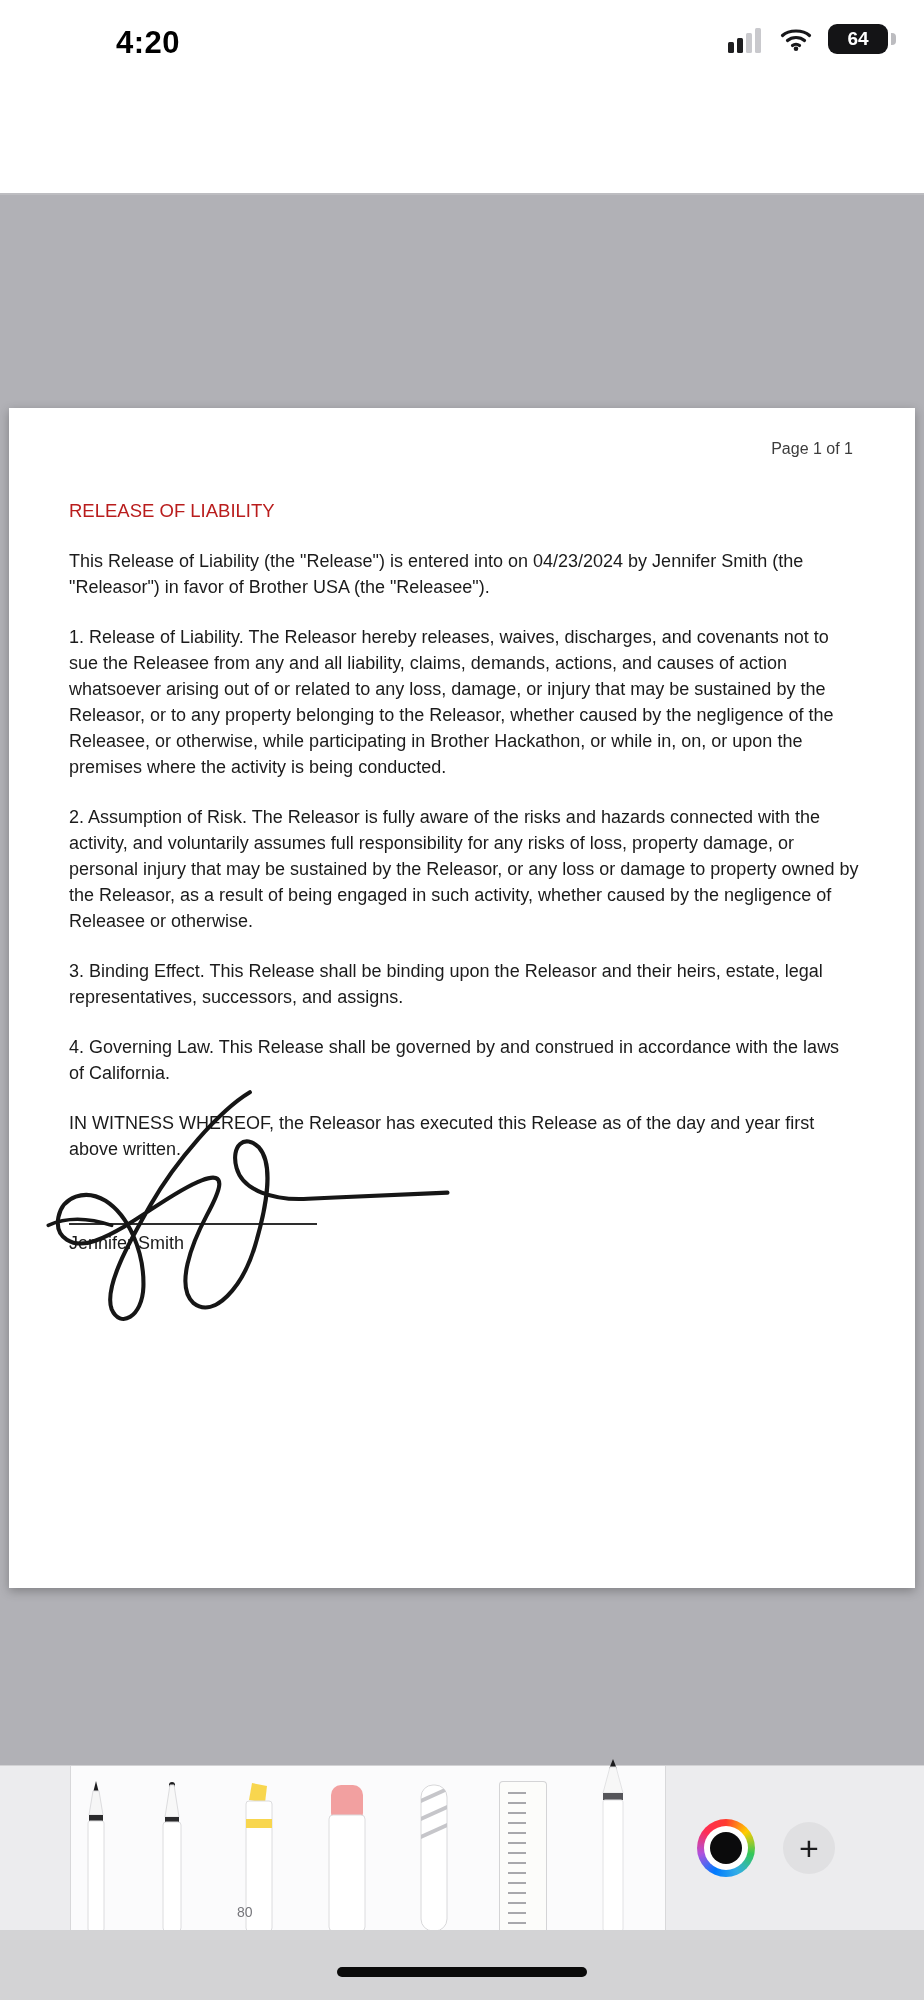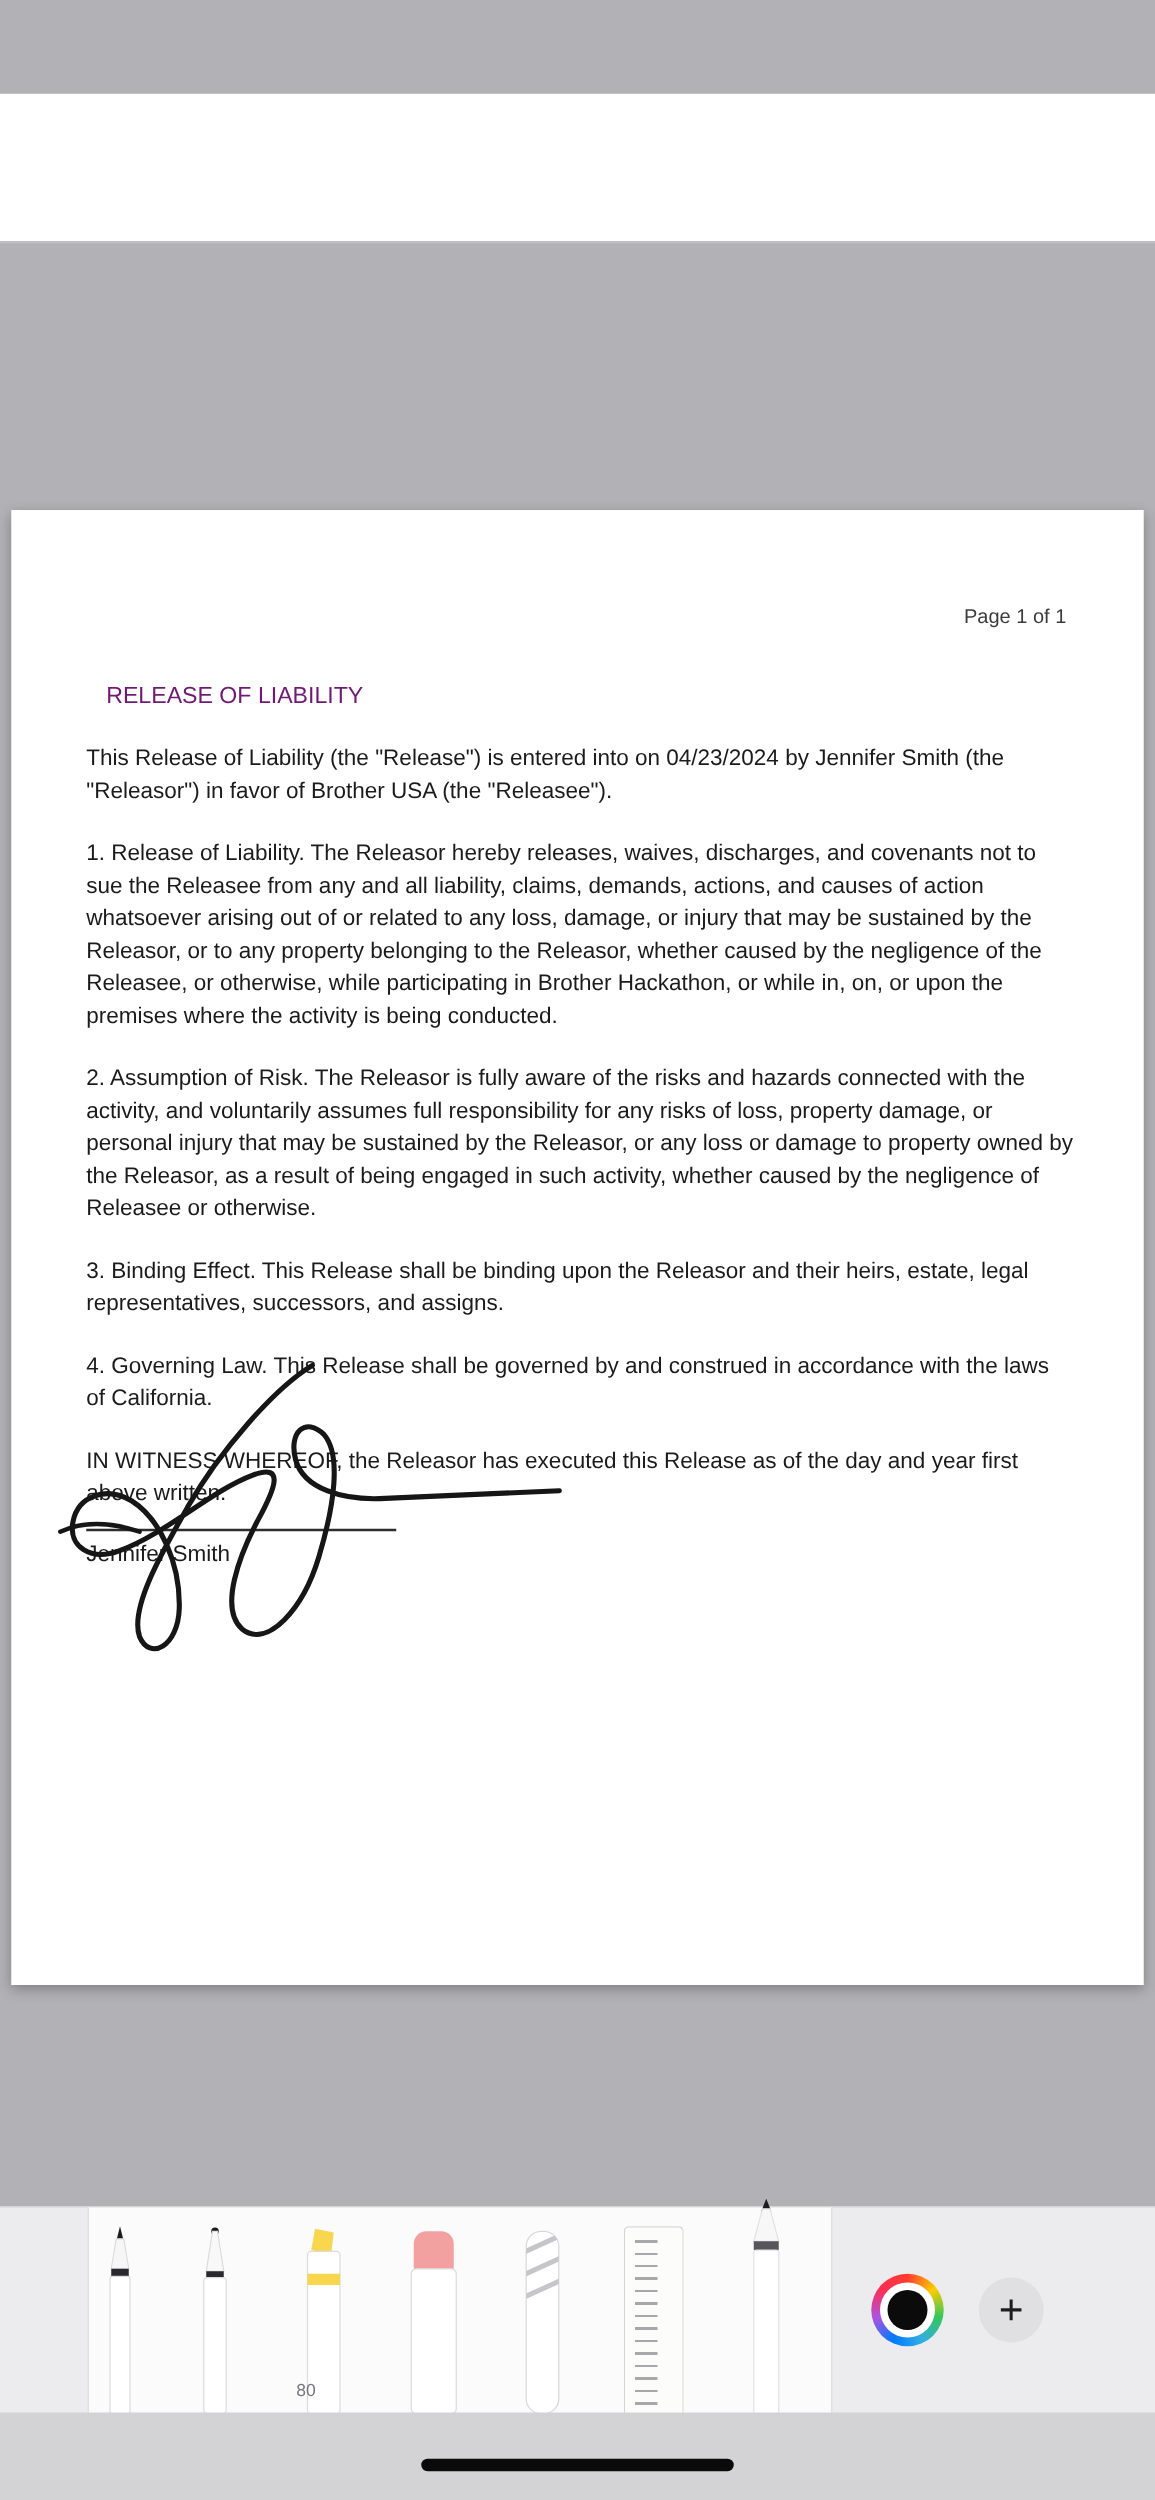--- a/index.html
+++ b/index.html
@@ -23,23 +23,23 @@
   .undo-btn{left:293px;top:123px;width:50px;height:50px;}
   .redo-btn{left:413px;top:123px;width:50px;height:50px;}
   .marker-btn{left:534px;top:123px;width:66px;height:50px;}
   .pencircle-btn{left:676px;top:122px;width:52px;height:52px;}
   .done-btn{position:absolute;left:770px;top:128px;font-size:35px;font-weight:700;color:#0a7aff;background:none;border:none;padding:0;cursor:pointer;}
 
   
   .canvas{position:absolute;top:195px;left:0;width:924px;height:1570px;background:#b1b1b6;}
   .page{position:absolute;left:9px;top:213px;width:906px;height:1180px;background:#ffffff;
         box-shadow:0 3px 10px rgba(0,0,0,.28);}
-  .page-inner{padding:77px 56px 0 60px;color:#1b1b1b;}
+  .page-inner{padding:32px 56px 0 60px;color:#1b1b1b;}
   .page-indicator{text-align:right;font-size:16px;color:#3c3c3c;margin:0 6px 42px 0;}
-  .doc-heading{font-size:18.5px;font-weight:400;color:#701a75;margin:0 0 26px 16px;}
+  .doc-heading{font-size:18.5px;font-weight:400;color:#b91c1c;margin:0 0 26px 0;}
   .page-inner p{font-size:18px;line-height:26px;margin:0 0 24px 0;}
 
   .sig-line{position:absolute;left:60px;top:815px;width:248px;height:2px;background:#2e2e2e;}
   .sig-name{position:absolute;left:60px;top:825px;font-size:18px;color:#1b1b1b;}
   .signature-svg{position:absolute;left:31px;top:674px;width:430px;height:256px;pointer-events:none;}
 
   
   .tray{position:absolute;top:1765px;left:0;width:924px;height:165px;background:#ececee;border-top:1px solid #d2d2d4;}
   .tray-panel{position:absolute;left:70px;top:0;width:594px;height:165px;background:#fbfbfc;
               border-left:1px solid #d8d8da;border-right:1px solid #d8d8da;}
@@ -64,20 +64,41 @@
 
   
   .bottom-strip{position:absolute;top:1930px;left:0;width:924px;height:70px;background:#d3d3d5;}
   .home-indicator{position:absolute;left:337px;top:37px;width:250px;height:10px;border-radius:5px;background:#0a0a0a;}
 </style>
 </head>
 <body>
 
 <div id="screen">
 
+  <div class="statusbar">
+    <span class="time">4:20</span>
+    <div class="status-icons">
+      <svg width="36" height="27" viewBox="0 0 36 27">
+        <rect x="0" y="16" width="6" height="11" rx="1.5" fill="#1e1e20"></rect>
+        <rect x="9" y="12" width="6" height="15" rx="1.5" fill="#1e1e20"></rect>
+        <rect x="18" y="7" width="6" height="20" rx="1.5" fill="#c9c9cd"></rect>
+        <rect x="27" y="2" width="6" height="25" rx="1.5" fill="#c9c9cd"></rect>
+      </svg>
+      <svg width="32" height="25" viewBox="0 0 32 25">
+        <path d="M2.5 8.5 C9 2.5, 23 2.5, 29.5 8.5" fill="none" stroke="#17171a" stroke-width="3.2" stroke-linecap="round"></path>
+        <path d="M7.5 13.5 C12 9.5, 20 9.5, 24.5 13.5" fill="none" stroke="#17171a" stroke-width="3.2" stroke-linecap="round"></path>
+        <path d="M12.5 18.5 C14.5 16.8, 17.5 16.8, 19.5 18.5" fill="none" stroke="#17171a" stroke-width="3.2" stroke-linecap="round"></path>
+        <circle cx="16" cy="21.8" r="2.3" fill="#17171a"></circle>
+      </svg>
+      <div class="battery">
+        <span>64</span>
+        <span class="battery-nub"></span>
+      </div>
+    </div>
+  </div>
 
   <div class="toolbar">
     <span class="doc-title">Rel...</span>
     <button class="icon-btn chevron-btn">
       <svg width="46" height="46" viewBox="0 0 46 46">
         <polyline points="14,19 23,28 32,19" fill="none" stroke="#6e6e73" stroke-width="3.5" stroke-linecap="round" stroke-linejoin="round"></polyline>
       </svg>
     </button>
     <button class="icon-btn undo-btn">
       <svg width="50" height="50" viewBox="0 0 46 46">

